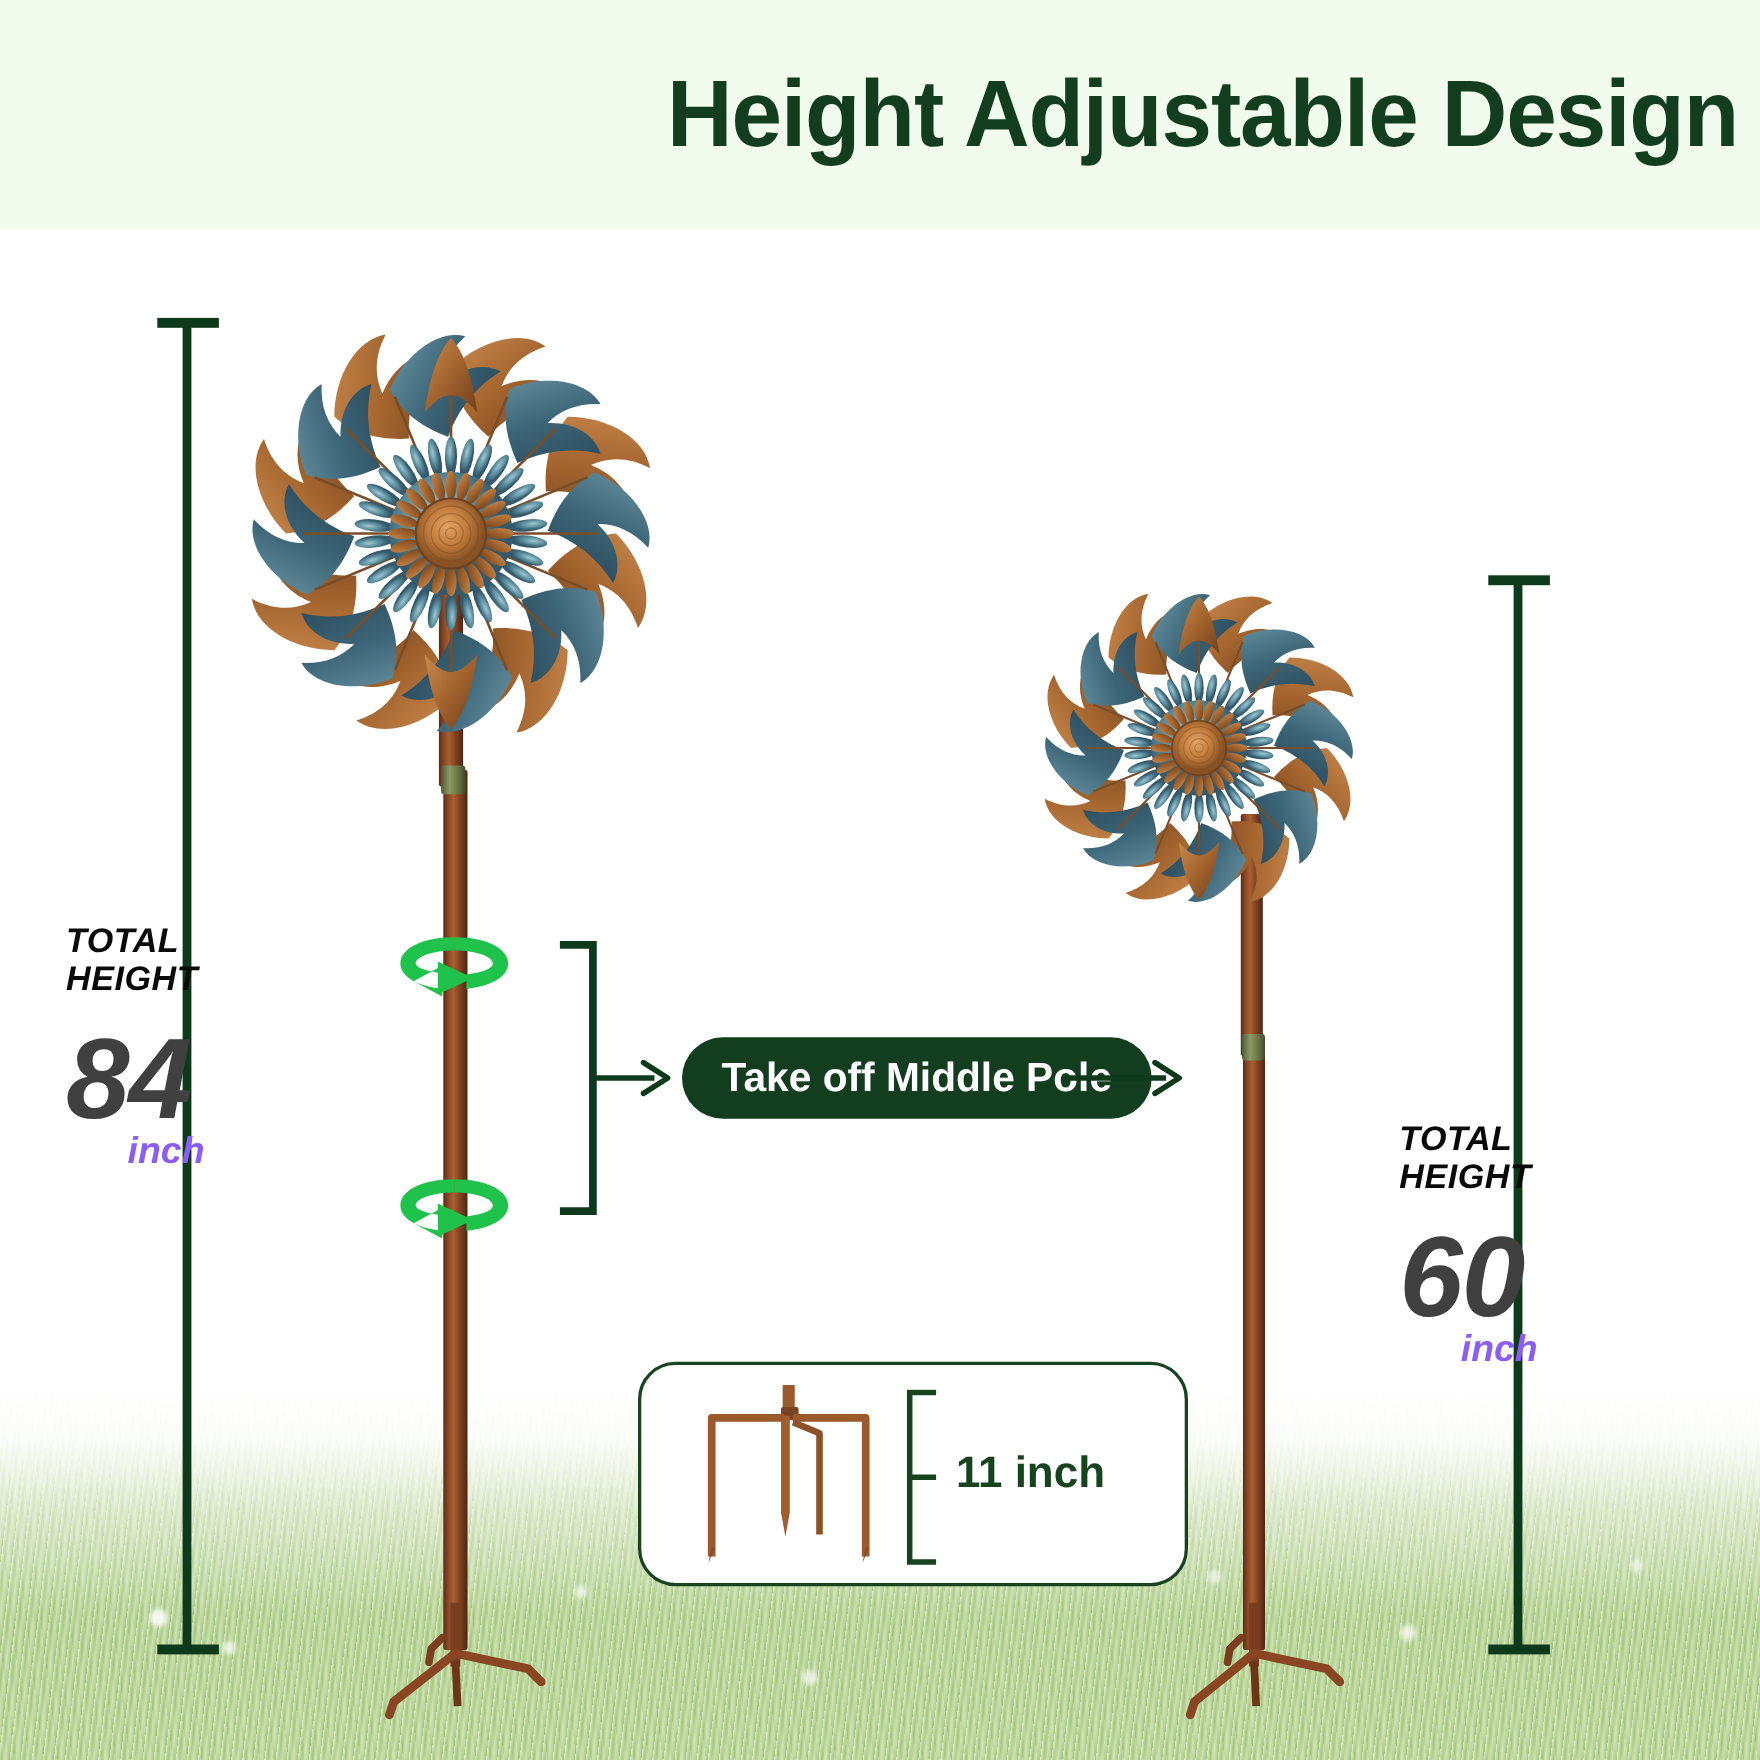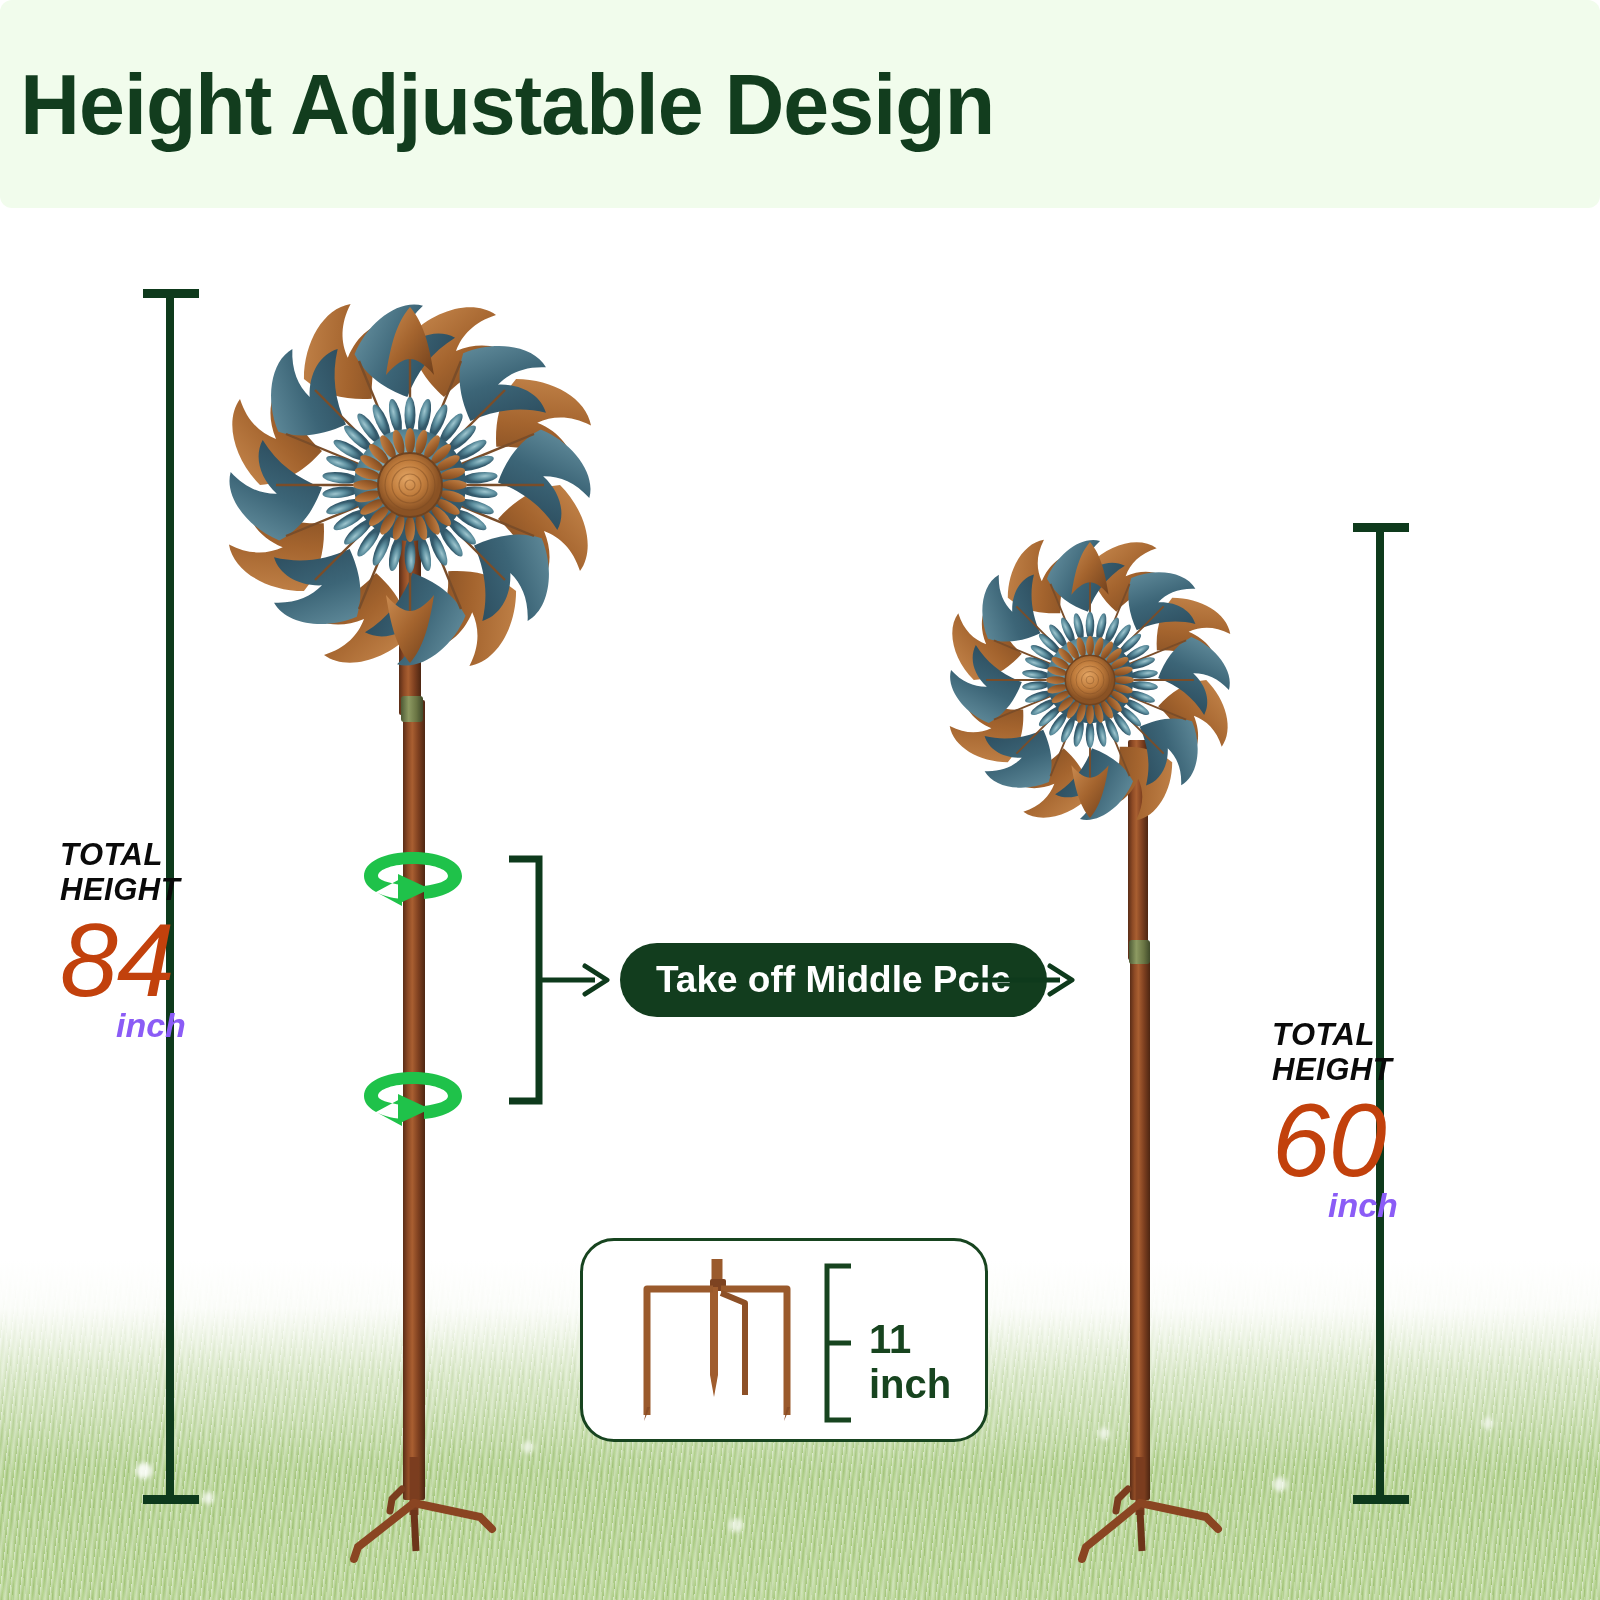--- a/index.html
+++ b/index.html
@@ -6,21 +6,21 @@
   body {
     width:1600px; height:1600px; overflow:hidden;
     font-family:"Liberation Sans", sans-serif;
     background:#ffffff; position:relative;
   }
   .stage { position:absolute; inset:0; }
 
   
   .banner{
     position:absolute; left:0; top:0; width:1600px; height:208px;
-    background:#f1fcec; display:flex; align-items:center; justify-content:flex-start;border-radius:12px;
+    background:#f1fcec; display:flex; align-items:center; justify-content:flex-end;
   }
   .banner h1{
     font-size:86px; font-weight:700; color:#123d1e; letter-spacing:-1px;
     font-family:"Liberation Sans", sans-serif; line-height:1;
     white-space:nowrap; transform:scaleX(0.96);
   }
 
   
   .grass{
     position:absolute; left:0; bottom:0; width:1600px; height:340px;
@@ -48,22 +48,22 @@
   .dimline{ position:absolute; background:#0e3a1c; }
   .dimcap { position:absolute; background:#0e3a1c; height:9px; }
 
   
   .measure{ position:absolute; text-align:left; }
   .measure .lbl{
     font-size:31px; font-weight:700; font-style:italic; color:#0a0a0a;
     line-height:1.12; letter-spacing:.5px;
   }
   .measure .num{
-    font-size:104px; font-weight:400; font-style:italic; color:#c2410c;
-    line-height:.98; letter-spacing:-1px; margin-top:3px;
+    font-size:104px; font-weight:700; font-style:italic; color:#404040;
+    line-height:.98; letter-spacing:-1px; margin-top:24px;
   }
   .measure .unit{
     font-size:34px; font-style:italic; font-weight:600; color:#8b5cf6;
     line-height:1; margin-top:-4px; padding-left:56px;
   }
 
   
   .pill{
     position:absolute; background:#123d1e; border-radius:60px;
     color:#ffffff; font-size:37px; font-weight:700;
@@ -486,21 +486,21 @@
         <circle cx="200" cy="200" r="5" fill="none" stroke="#7a4a22" stroke-width="1.2"></circle>
       </g>
 
       <path d="M176,90 C182,50 190,34 200,22 C210,34 218,50 224,90
                C214,78 206,74 200,74 C194,74 186,78 176,90 Z" fill="url(#copperR)"></path>
       <path d="M176,310 C182,350 190,366 200,378 C210,366 218,350 224,310
                C214,322 206,326 200,326 C194,326 186,322 176,310 Z" fill="url(#copperR)"></path>
     </svg>
   </div>
 
-  <div class="card" style="left:580px; top:1238px; width:408px; height:204px;">
+  <div class="card" style="left:580px; top:1238px; width:500px; height:204px;">
 
     <svg style="position:absolute; left:34px; top:16px;" width="200" height="172" viewBox="0 0 200 172">
 
       <path d="M100 2 L100 24" stroke="#9a5a2c" stroke-width="11" fill="none"></path>
       <rect x="93" y="22" width="16" height="12" rx="2" fill="#7d4321"></rect>
 
       <path d="M101 30 L101 118 L97 140 L93 118 L93 30 Z" fill="#a05d2e"></path>
 
       <path d="M96 32 L30 32 L30 158" stroke="#9a5a2c" stroke-width="7" fill="none" stroke-linejoin="round"></path>
       <path d="M30 150 L27 164 L33 150 Z" fill="#8a4c25"></path>

